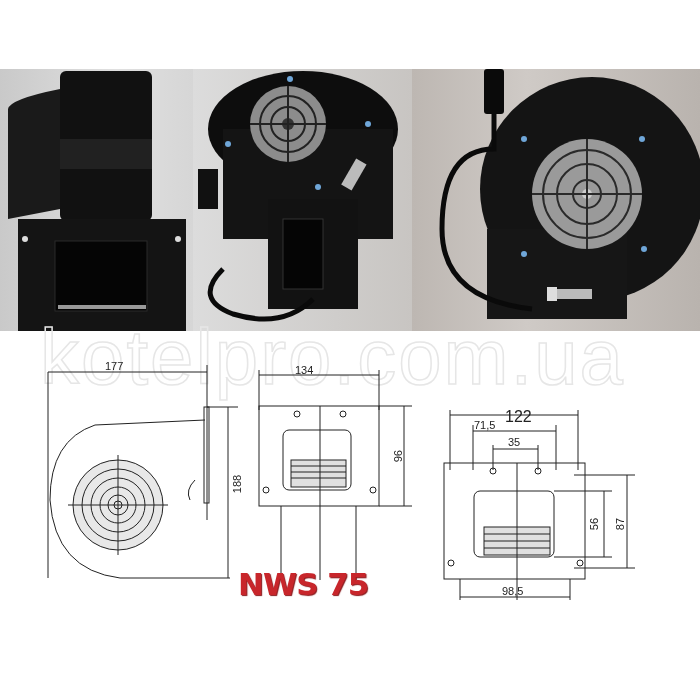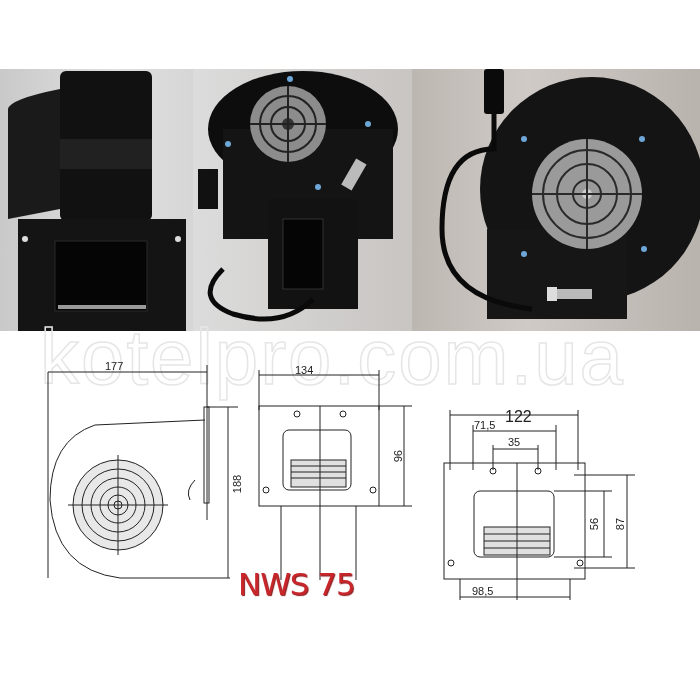--- a/index.html
+++ b/index.html
@@ -2,21 +2,21 @@
 <html><head>
 <meta charset="utf-8">
 <style>
   html,body{margin:0;padding:0;background:#fff;}
   body{width:700px;height:700px;position:relative;overflow:hidden;font-family:"Liberation Sans",sans-serif;}
   .photo{position:absolute;top:69px;height:262px;overflow:hidden;}
   #p1{left:0;width:193px;background:linear-gradient(90deg,#c9c9c9,#e0e0e0 60%,#d6d6d6);}
   #p2{left:193px;width:219px;background:linear-gradient(90deg,#dcdcdc,#c8c5c2);}
   #p3{left:412px;width:288px;background:linear-gradient(90deg,#bdb7b2,#cfcac6 40%,#b9b3ae);}
   .watermark{position:absolute;left:40px;top:312px;font-size:78px;letter-spacing:2px;color:transparent;-webkit-text-stroke:1.5px #e6e6e6;font-family:"Liberation Sans",sans-serif;white-space:nowrap;}
-  .model{position:absolute;left:238px;top:566px;font-size:31px;font-weight:normal;color:#c8262b;text-shadow:1px 1px 1px #8a1a1d;font-family:"DejaVu Sans",sans-serif;letter-spacing:-1px;}
+  .model{position:absolute;left:238px;top:566px;font-size:31px;font-weight:bold;color:#c8262b;text-shadow:1px 1px 1px #8a1a1d;font-family:"DejaVu Sans",sans-serif;letter-spacing:-1px;}
   .dim{position:absolute;font-size:11px;color:#222;}
   svg{position:absolute;left:0;top:0;}
 </style>
 </head>
 <body>
 
 <div id="p1" class="photo">
   <svg width="193" height="262" viewBox="0 0 193 262">
     <path d="M8,40 Q10,30 60,20 L60,140 L8,150 Z" fill="#1a1a1a"></path>
     <rect x="60" y="2" width="92" height="150" rx="6" fill="#111"></rect>
@@ -146,17 +146,17 @@
   </g>
 </svg>
 
 <span class="dim" style="left:105px;top:360px">177</span>
 <span class="dim" style="left:228px;top:478px;transform:rotate(-90deg)">188</span>
 <span class="dim" style="left:295px;top:364px">134</span>
 <span class="dim" style="left:392px;top:450px;transform:rotate(90deg)">96</span>
 <span class="dim" style="left:505px;top:408px;font-size:16px">122</span>
 <span class="dim" style="left:474px;top:419px">71,5</span>
 <span class="dim" style="left:508px;top:436px">35</span>
-<span class="dim" style="left:472px;top:585px">98,5</span>
+<span class="dim" style="left:502px;top:585px">98,5</span>
 <span class="dim" style="left:588px;top:518px;transform:rotate(-90deg)">56</span>
 <span class="dim" style="left:614px;top:518px;transform:rotate(-90deg)">87</span>
 
 <div class="model">NWS 75</div>
 
 </body></html>

